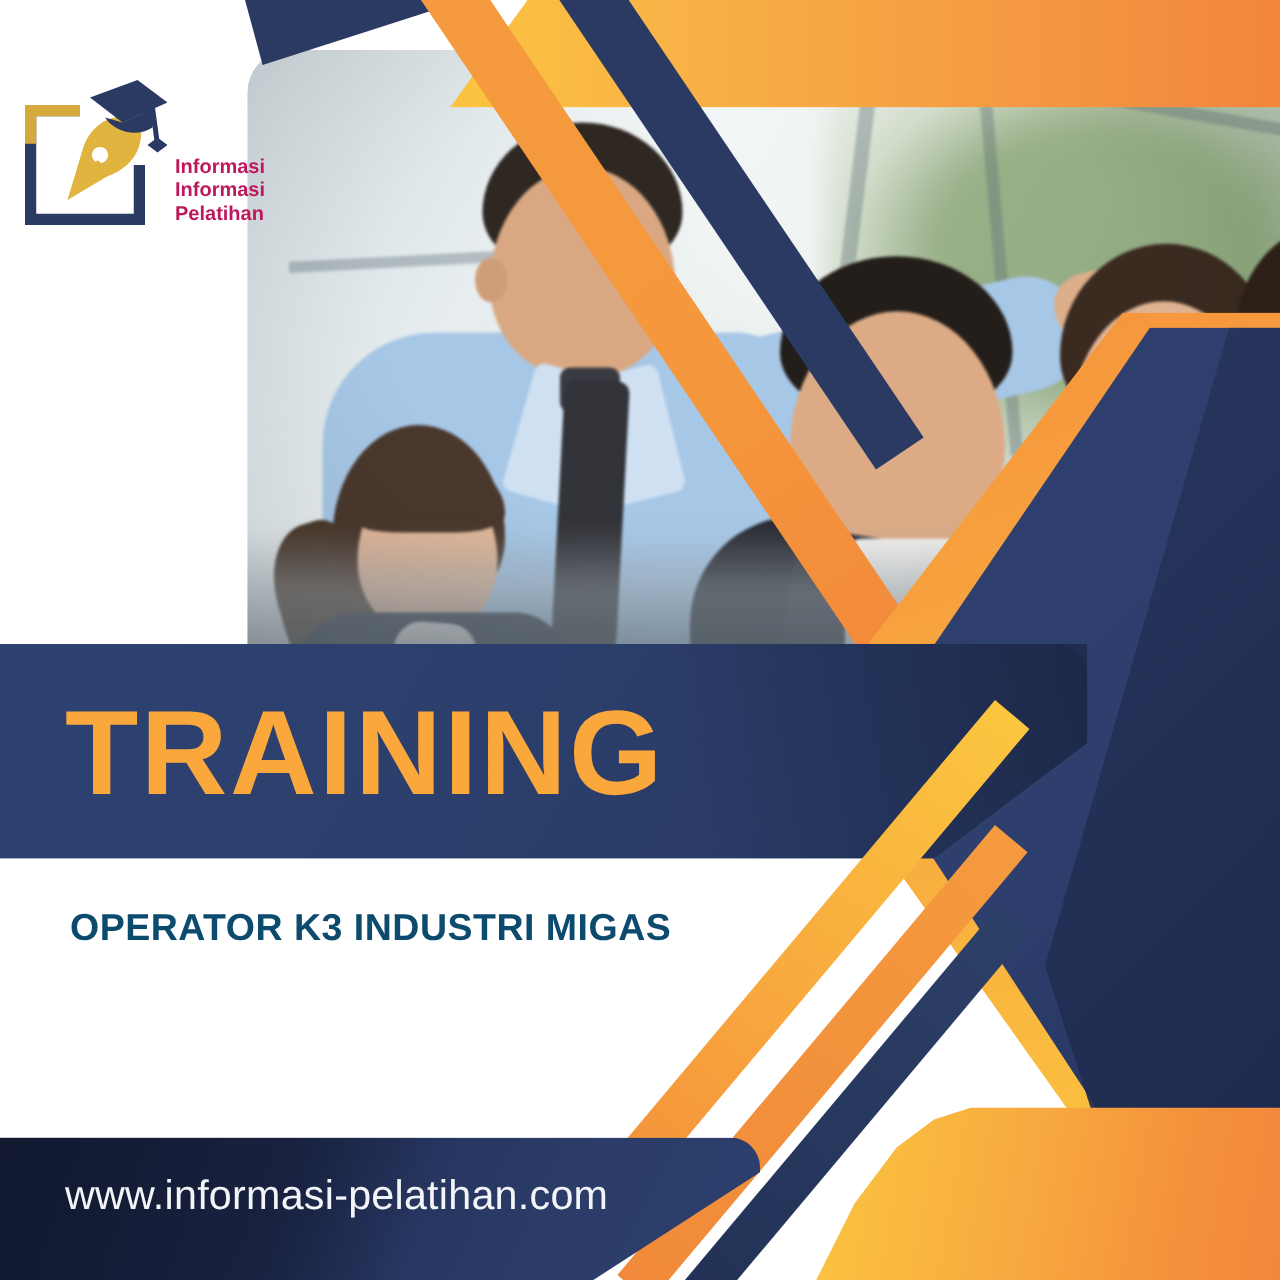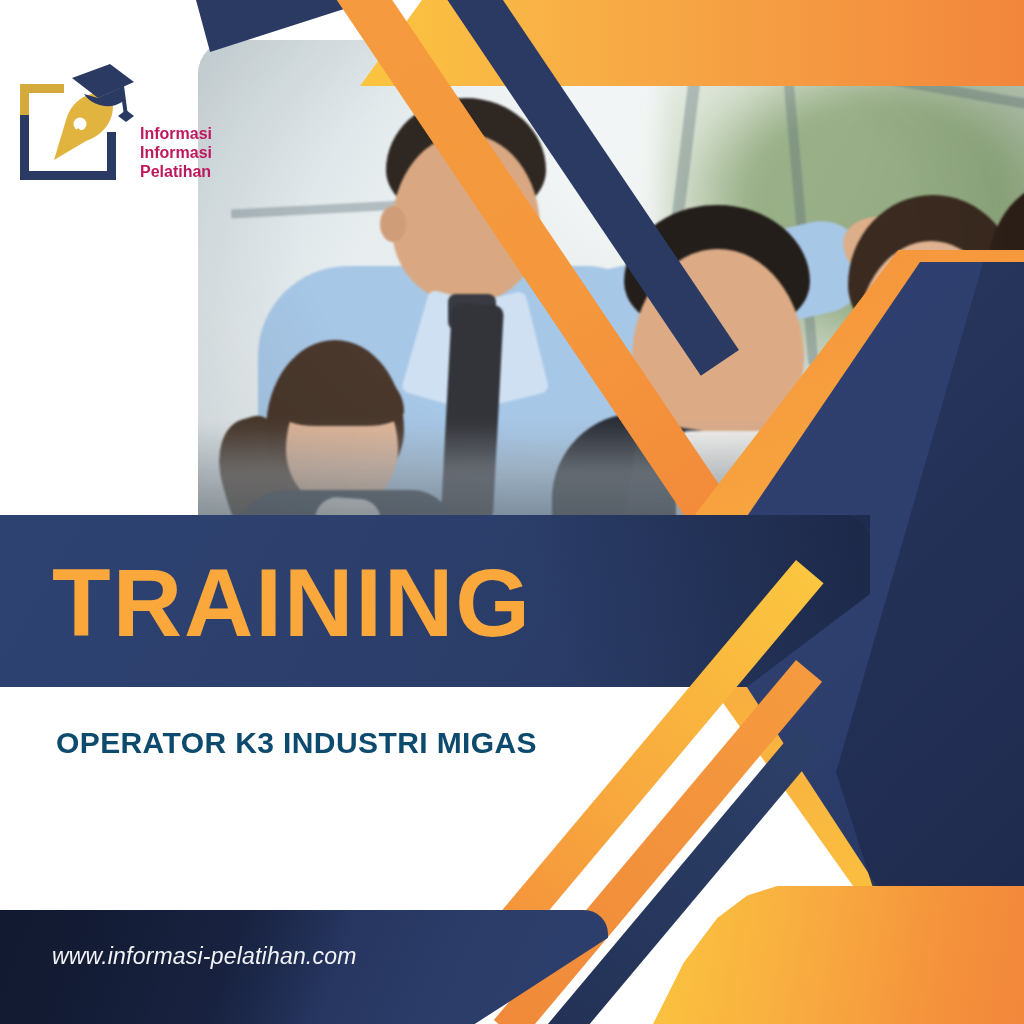--- a/index.html
+++ b/index.html
@@ -185,21 +185,21 @@
     background:linear-gradient(115deg,#1d2a4c 0%,#23315a 40%,#2b3c68 72%,#2d3f6d 100%);
     clip-path:polygon(0 0, 100% 0, 100% 24%, 78% 100%, 0 100%);
     border-top-right-radius:24px;
   }
   #url-banner .shade{
     position:absolute;left:0;top:0;width:70%;height:100%;
     background:linear-gradient(108deg,rgba(16,23,44,.92) 0%,rgba(16,23,44,.55) 55%,rgba(16,23,44,0) 78%);
   }
   #url-text{
     left:52px;top:926px;width:520px;height:60px;line-height:60px;
-    color:#f2f4f8;font-size:23px;letter-spacing:.2px;font-weight:normal;font-style:italic;
+    color:#f2f4f8;font-size:33px;letter-spacing:.2px;font-weight:normal;
   }
 
   
   #logo{left:14px;top:62px;width:210px;height:140px;}
   #logo svg{display:block;}
   #logo .brand{
     position:absolute;left:126px;top:6px;width:90px;
     color:#d4aa3c;font-size:54px;font-weight:bold;line-height:54px;letter-spacing:-1px;
   }
   #logo .tag{

